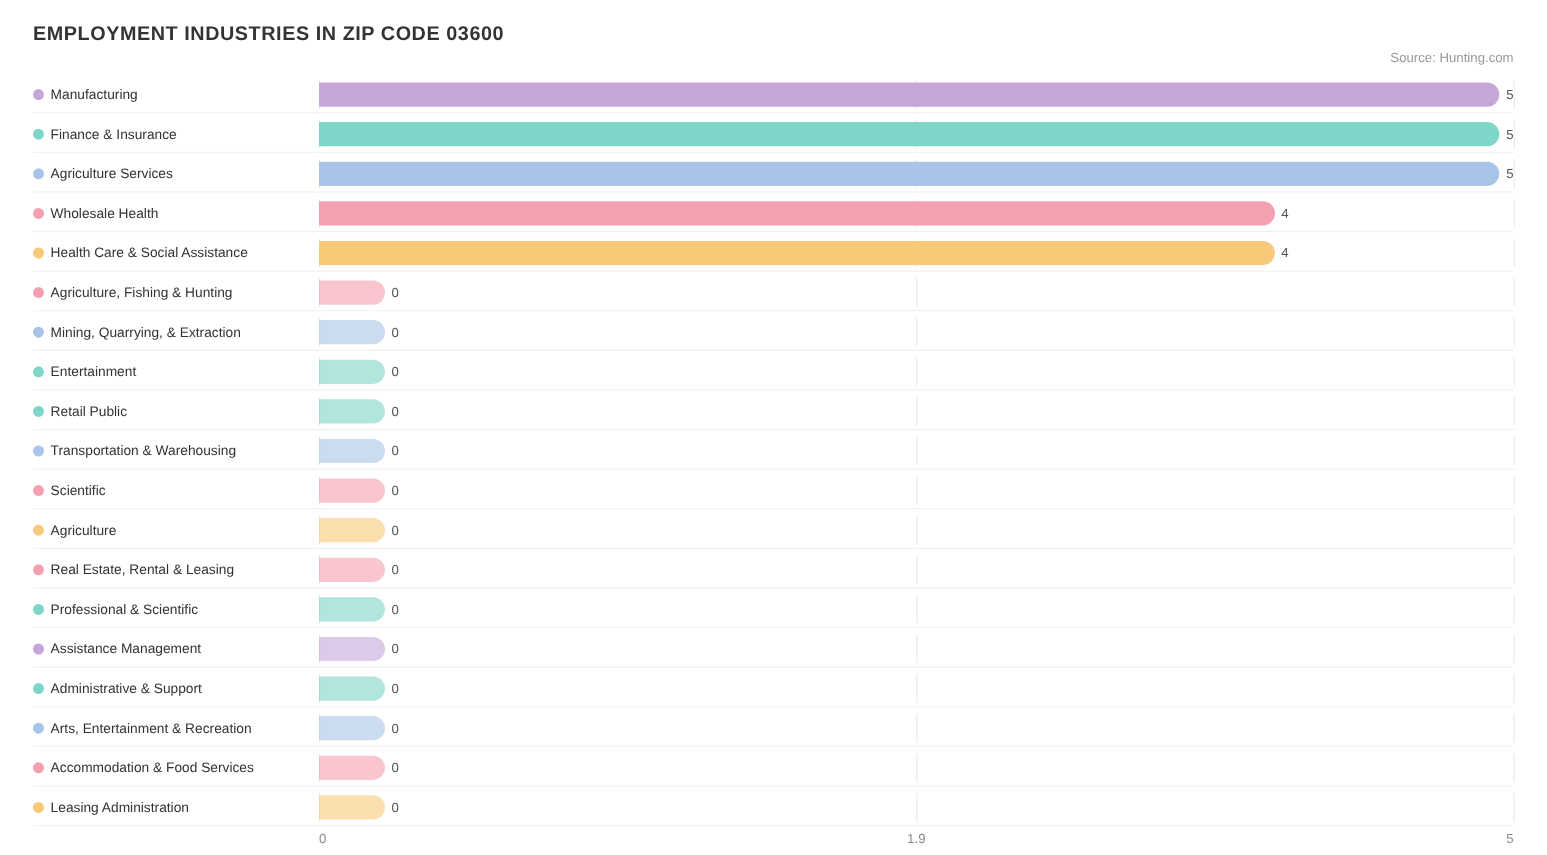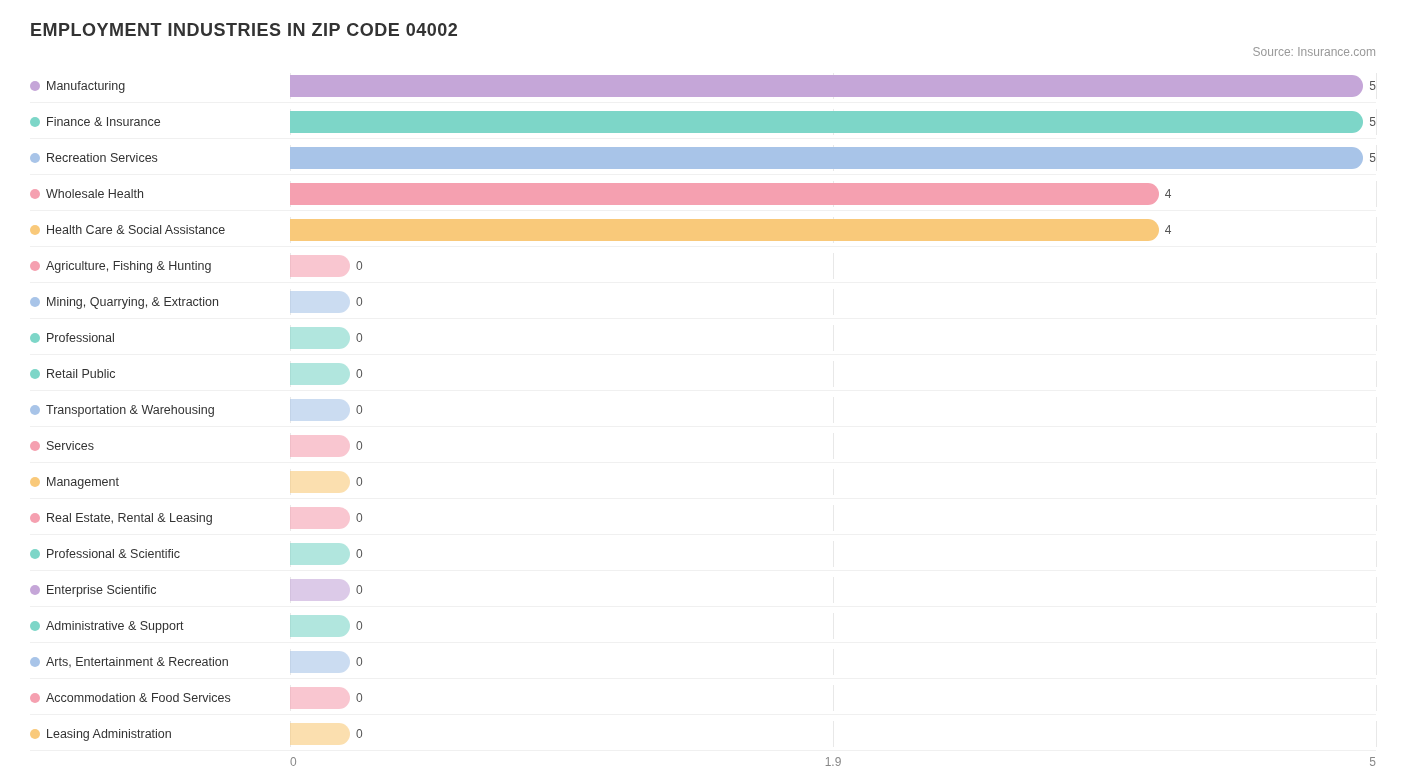--- a/index.html
+++ b/index.html
@@ -87,22 +87,22 @@
       position: absolute;
       top: 0;
       bottom: 0;
       width: 1px;
       background: #e8e8e8;
     }
   </style>
 </head>
 <body>
 
-<div class="chart-title">EMPLOYMENT INDUSTRIES IN ZIP CODE 04002</div>
-<div class="source">Source: Insurance.com</div>
+<div class="chart-title">EMPLOYMENT INDUSTRIES IN ZIP CODE 03600</div>
+<div class="source">Source: Hunting.com</div>
 
 <div class="chart-container" id="chart-container">
 <div class="bar-row">
       <div class="bar-label">
         <div class="bar-label-dot" style="background-color: rgb(197, 166, 216);"></div>
         <span>Manufacturing</span>
       </div>
       <div class="bar-track">
         <div class="grid-line" style="left: 0%;"></div>
         <div class="grid-line" style="left: 50%;"></div>
@@ -124,21 +124,21 @@
         <div class="grid-line" style="left: 100%;"></div>
         <div class="bar-area">
           <div class="bar-fill" style="background-color: rgb(125, 214, 200); width: 100%;"></div>
           <span class="bar-value">5</span>
         </div>
       </div>
     </div>
     <div class="bar-row">
       <div class="bar-label">
         <div class="bar-label-dot" style="background-color: rgb(168, 196, 232);"></div>
-        <span>Recreation Services</span>
+        <span>Agriculture Services</span>
       </div>
       <div class="bar-track">
         <div class="grid-line" style="left: 0%;"></div>
         <div class="grid-line" style="left: 50%;"></div>
         <div class="grid-line" style="left: 100%;"></div>
         <div class="bar-area">
           <div class="bar-fill" style="background-color: rgb(168, 196, 232); width: 100%;"></div>
           <span class="bar-value">5</span>
         </div>
       </div>
@@ -199,21 +199,21 @@
         <div class="grid-line" style="left: 100%;"></div>
         <div class="bar-area">
           <div class="bar-fill" style="background-color: rgb(168, 196, 232); width: 60px; opacity: 0.6;"></div>
           <span class="bar-value">0</span>
         </div>
       </div>
     </div>
     <div class="bar-row">
       <div class="bar-label">
         <div class="bar-label-dot" style="background-color: rgb(125, 214, 200);"></div>
-        <span>Professional</span>
+        <span>Entertainment</span>
       </div>
       <div class="bar-track">
         <div class="grid-line" style="left: 0%;"></div>
         <div class="grid-line" style="left: 50%;"></div>
         <div class="grid-line" style="left: 100%;"></div>
         <div class="bar-area">
           <div class="bar-fill" style="background-color: rgb(125, 214, 200); width: 60px; opacity: 0.6;"></div>
           <span class="bar-value">0</span>
         </div>
       </div>
@@ -244,36 +244,36 @@
         <div class="grid-line" style="left: 100%;"></div>
         <div class="bar-area">
           <div class="bar-fill" style="background-color: rgb(168, 196, 232); width: 60px; opacity: 0.6;"></div>
           <span class="bar-value">0</span>
         </div>
       </div>
     </div>
     <div class="bar-row">
       <div class="bar-label">
         <div class="bar-label-dot" style="background-color: rgb(245, 160, 176);"></div>
-        <span>Services</span>
+        <span>Scientific</span>
       </div>
       <div class="bar-track">
         <div class="grid-line" style="left: 0%;"></div>
         <div class="grid-line" style="left: 50%;"></div>
         <div class="grid-line" style="left: 100%;"></div>
         <div class="bar-area">
           <div class="bar-fill" style="background-color: rgb(245, 160, 176); width: 60px; opacity: 0.6;"></div>
           <span class="bar-value">0</span>
         </div>
       </div>
     </div>
     <div class="bar-row">
       <div class="bar-label">
         <div class="bar-label-dot" style="background-color: rgb(249, 201, 122);"></div>
-        <span>Management</span>
+        <span>Agriculture</span>
       </div>
       <div class="bar-track">
         <div class="grid-line" style="left: 0%;"></div>
         <div class="grid-line" style="left: 50%;"></div>
         <div class="grid-line" style="left: 100%;"></div>
         <div class="bar-area">
           <div class="bar-fill" style="background-color: rgb(249, 201, 122); width: 60px; opacity: 0.6;"></div>
           <span class="bar-value">0</span>
         </div>
       </div>
@@ -304,21 +304,21 @@
         <div class="grid-line" style="left: 100%;"></div>
         <div class="bar-area">
           <div class="bar-fill" style="background-color: rgb(125, 214, 200); width: 60px; opacity: 0.6;"></div>
           <span class="bar-value">0</span>
         </div>
       </div>
     </div>
     <div class="bar-row">
       <div class="bar-label">
         <div class="bar-label-dot" style="background-color: rgb(197, 166, 216);"></div>
-        <span>Enterprise Scientific</span>
+        <span>Assistance Management</span>
       </div>
       <div class="bar-track">
         <div class="grid-line" style="left: 0%;"></div>
         <div class="grid-line" style="left: 50%;"></div>
         <div class="grid-line" style="left: 100%;"></div>
         <div class="bar-area">
           <div class="bar-fill" style="background-color: rgb(197, 166, 216); width: 60px; opacity: 0.6;"></div>
           <span class="bar-value">0</span>
         </div>
       </div>

